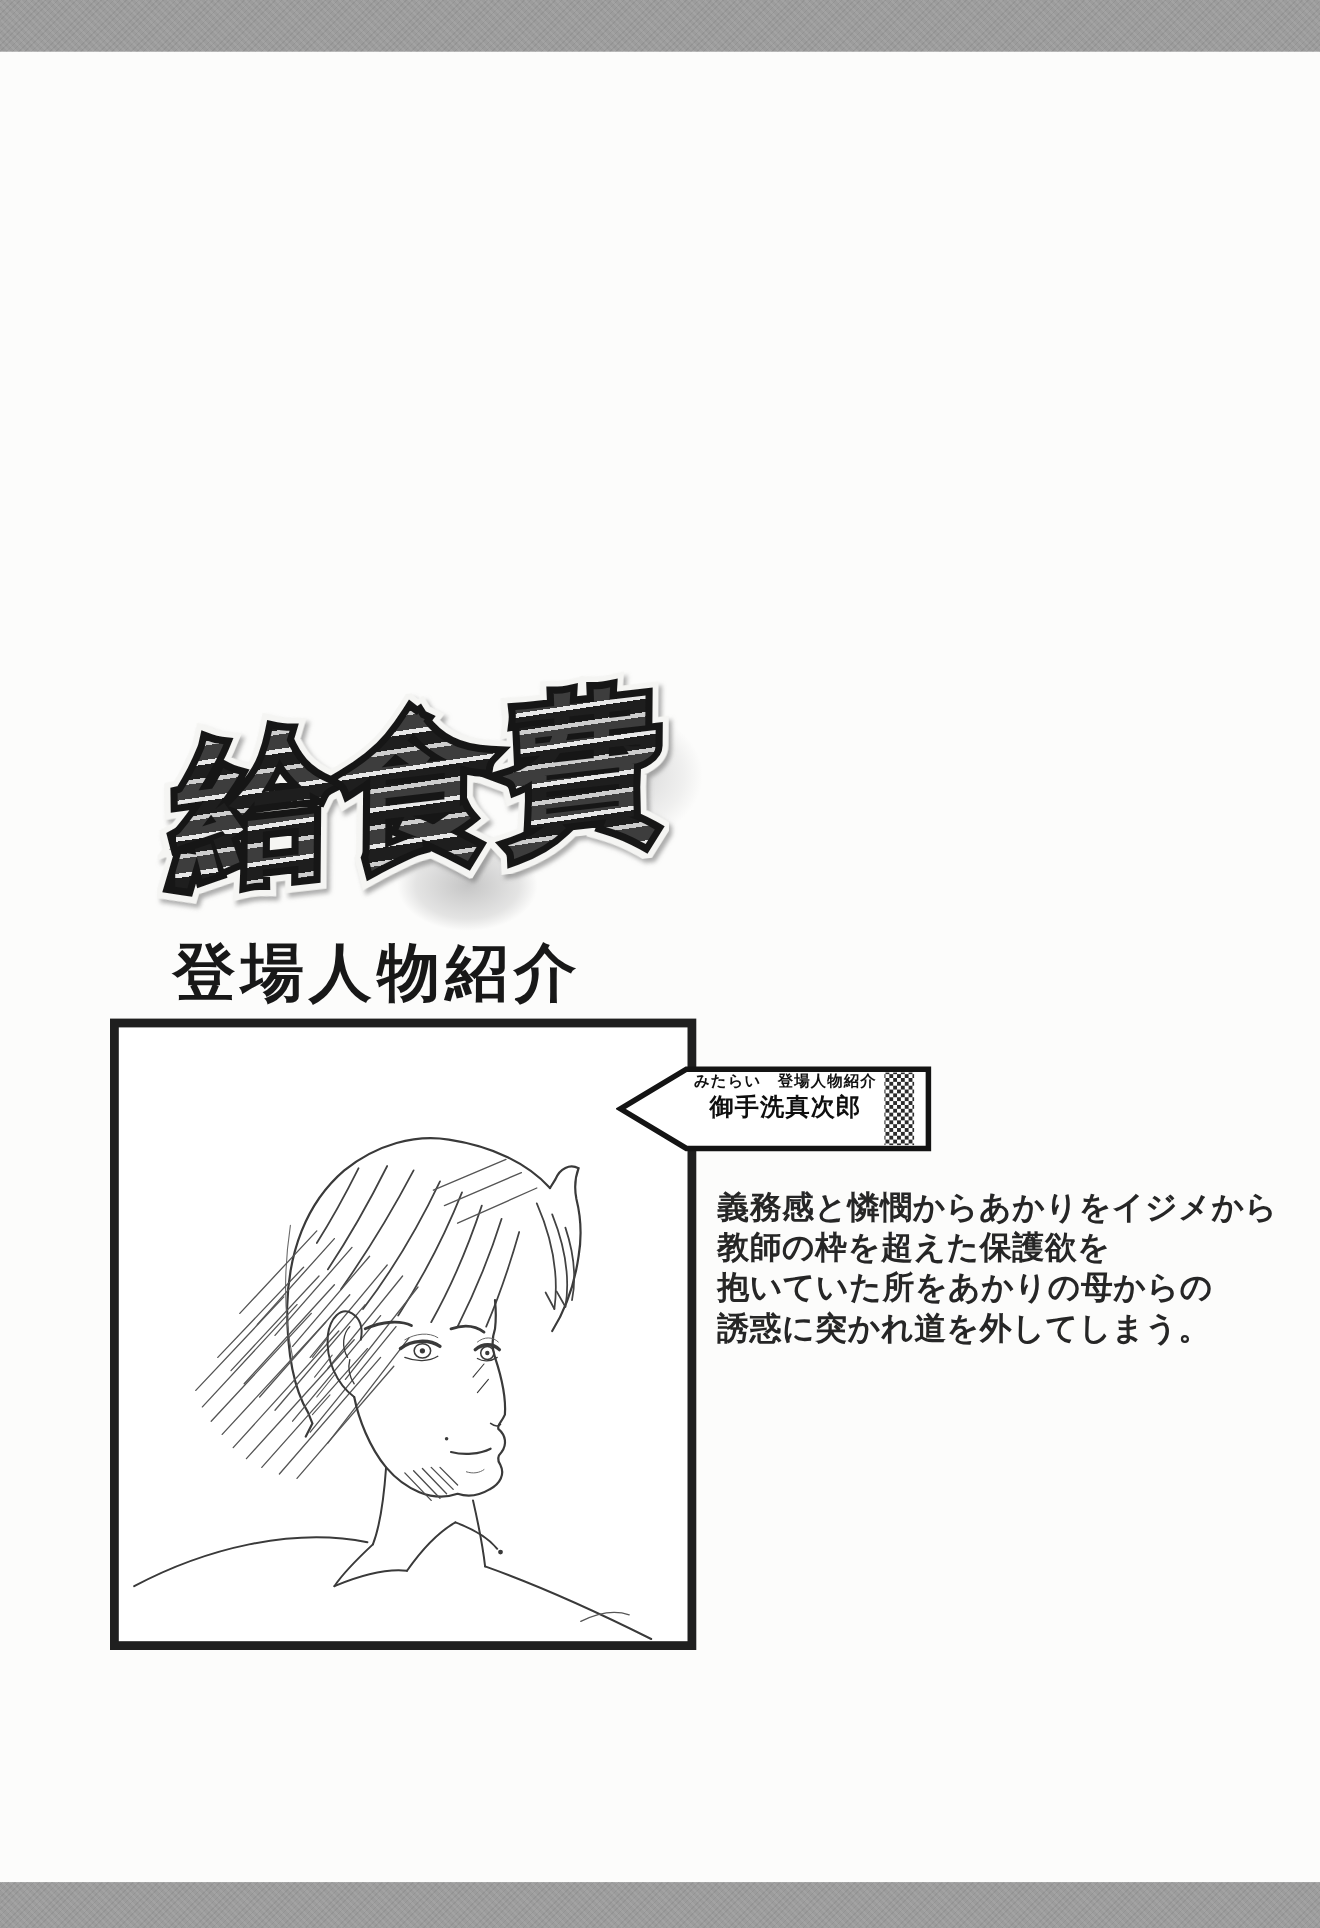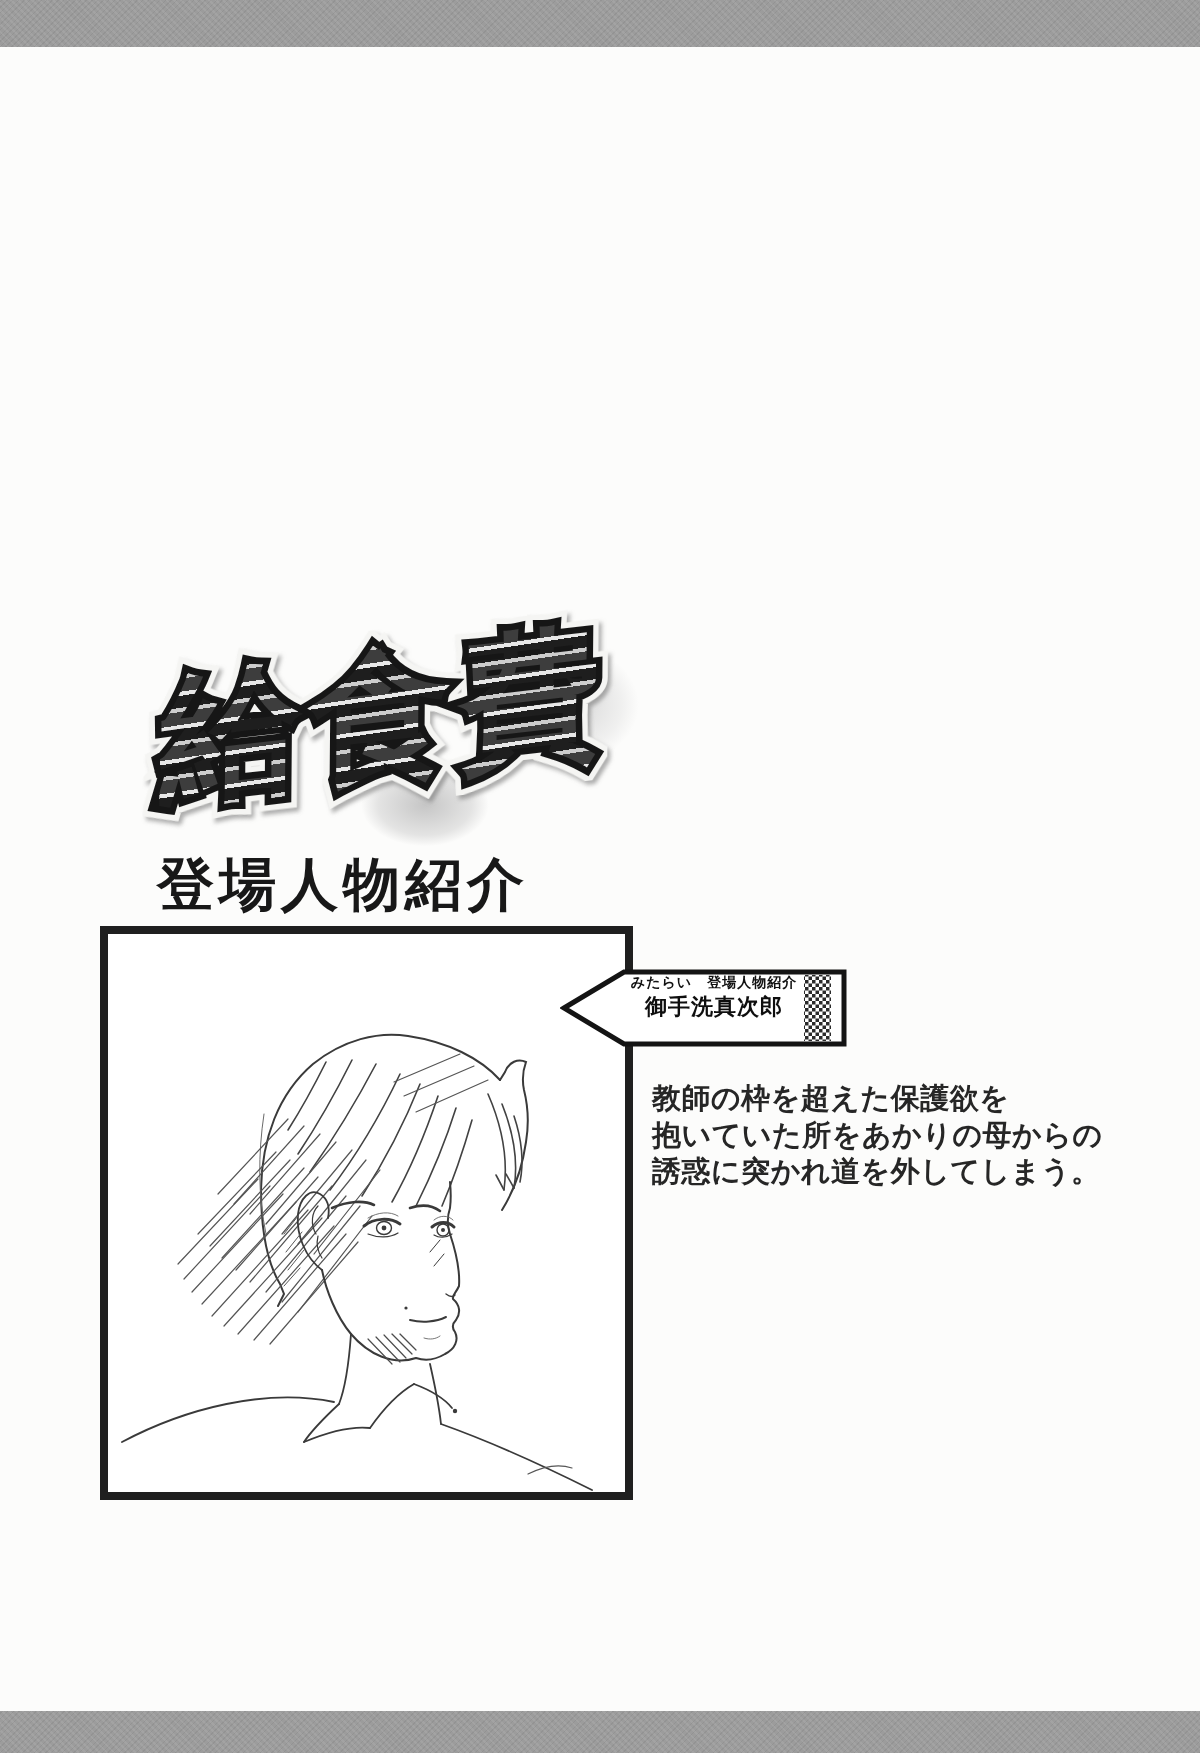--- a/index.html
+++ b/index.html
@@ -221,20 +221,21 @@
         </pattern>
       </defs>
       <polygon points="4,42 64,6 284,6 284,78 64,78" fill="#ffffff" stroke="#141414" stroke-width="5" stroke-linejoin="miter"></polygon>
       <rect x="244" y="9" width="27" height="66" fill="url(#ht)"></rect>
     </svg>
     <div class="tag-furigana">みたらい　登場人物紹介</div>
     <div class="tag-name">御手洗真次郎</div>
   </div>
 
   <div class="profile">
+    <div>義務感と憐憫からあかりをイジメから</div>
     <div>教師の枠を超えた保護欲を</div>
     <div>抱いていた所をあかりの母からの</div>
     <div>誘惑に突かれ道を外してしまう。</div>
   </div>
 
   <div class="bar bottom"></div>
 
 </div>
 
 </body></html>

